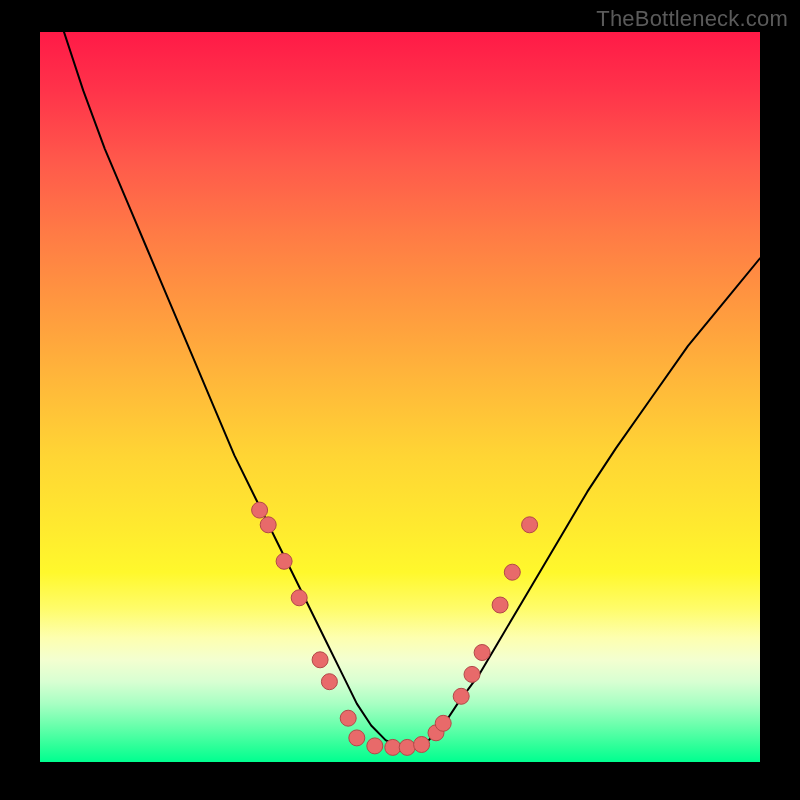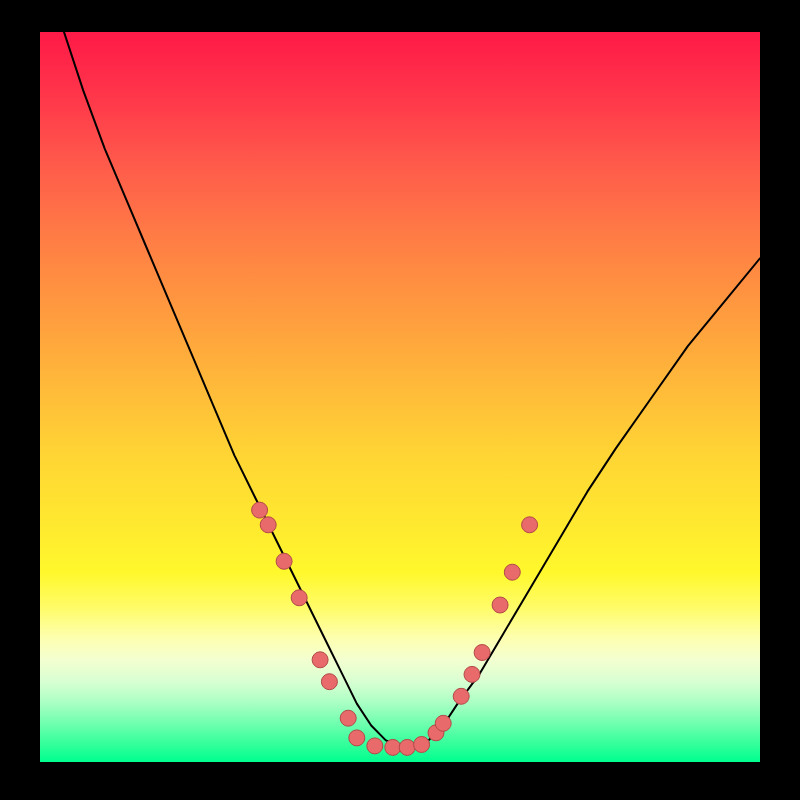--- a/index.html
+++ b/index.html
@@ -68,20 +68,21 @@
     left: 0;
     top: 0;
     width: 100%;
     height: 100%;
   }
 </style>
 </head>
 <body>
 
 <div class="frame">
+  <div class="watermark">TheBottleneck.com</div>
   <div class="plot">
     <div class="gradient"></div>
     <svg class="curve" viewBox="0 0 720 730" preserveAspectRatio="none">
       <path id="curve-path" fill="none" stroke-width="2.0" stroke-linecap="round" stroke-linejoin="round" d="M0.0 -73.0 L21.6 -7.3 L43.2 58.4 L64.8 116.8 L86.4 167.9 L108.0 219.0 L129.6 270.1 L151.2 321.2 L172.8 372.3 L194.4 423.4 L216.0 467.2 L237.6 511.0 L259.2 554.8 L273.6 584.0 L288.0 613.2 L302.4 642.4 L316.8 671.6 L331.2 693.5 L345.6 708.1 L360.0 715.4 L374.4 715.4 L388.8 708.1 L403.2 693.5 L417.6 671.6 L439.2 642.4 L460.8 605.9 L482.4 569.4 L504.0 532.9 L525.6 496.4 L547.2 459.9 L576.0 416.1 L612.0 365.0 L648.0 313.9 L684.0 270.1 L720.0 226.3" stroke="#000000"></path>
       <g id="dots">
           <circle cx="219.6" cy="478.1" r="8" fill="#e86a6a" stroke="#b24848" stroke-width="1"></circle>
           <circle cx="228.2" cy="492.8" r="8" fill="#e86a6a" stroke="#b24848" stroke-width="1"></circle>
           <circle cx="244.1" cy="529.3" r="8" fill="#e86a6a" stroke="#b24848" stroke-width="1"></circle>
           <circle cx="259.2" cy="565.8" r="8" fill="#e86a6a" stroke="#b24848" stroke-width="1"></circle>
           <circle cx="280.1" cy="627.8" r="8" fill="#e86a6a" stroke="#b24848" stroke-width="1"></circle>

